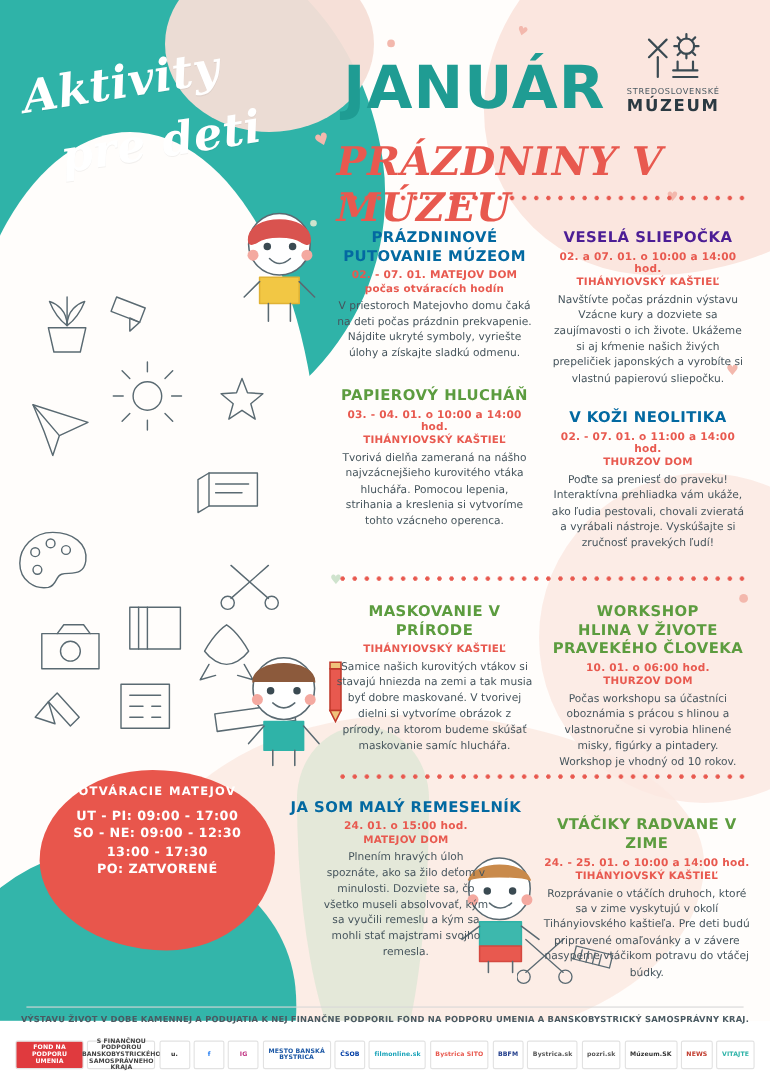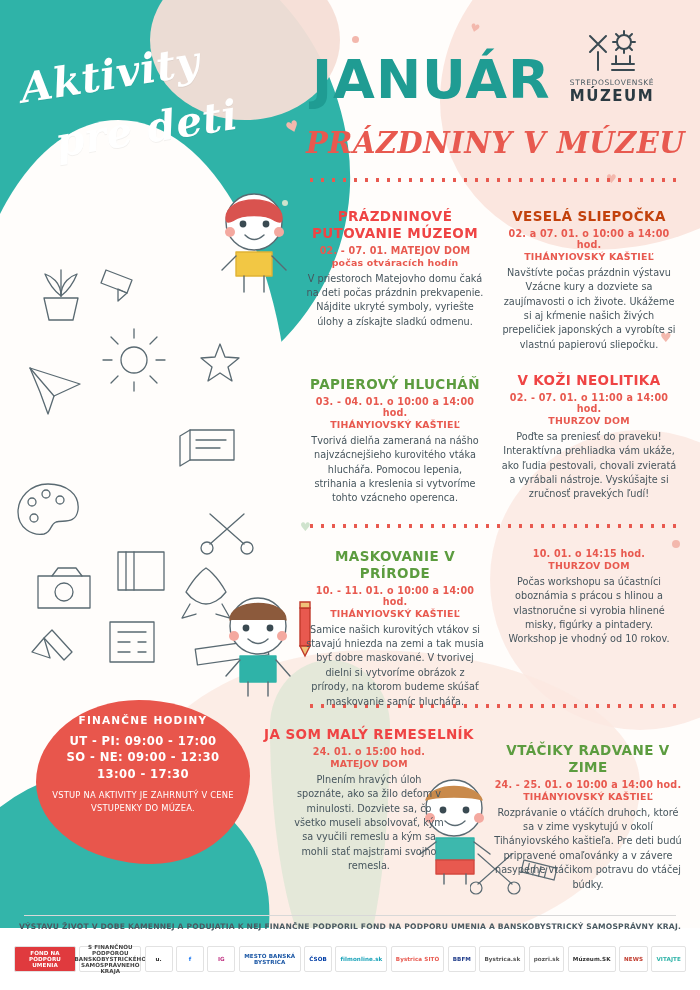--- a/index.html
+++ b/index.html
@@ -76,21 +76,21 @@
   .title-script .l2{display:block;margin-left:26px;}
 
   .month{
     position:absolute;left:312px;top:48px;
     font-family:"DejaVu Sans", sans-serif;font-weight:bold;font-size:54px;
     color:#1f9c93;letter-spacing:1px;
   }
   .subtitle{
     position:absolute;left:306px;top:126px;
     font-family:"DejaVu Serif", serif;font-style:italic;font-weight:bold;
-    font-size:29px;color:#e8594f;letter-spacing:.5px;
+    font-size:36px;color:#e8594f;letter-spacing:.5px;
   }
   .logo{
     position:absolute;right:22px;top:30px;width:132px;text-align:center;color:#3a4a52;
   }
   .logo svg{display:block;margin:0 auto 4px;}
   .logo .l1{font-size:7.5px;letter-spacing:.6px;font-weight:normal;color:#4a5a62;}
   .logo .l2{font-size:15px;letter-spacing:1.5px;font-weight:bold;color:#2b3a42;}
 
   
   .dotline{
@@ -101,23 +101,23 @@
 
   
   .ev{position:absolute;text-align:center;}
   .ev h3{
     margin:0 0 3px 0;font-size:13.5px;font-weight:bold;letter-spacing:.4px;
     font-family:"DejaVu Sans", sans-serif;line-height:1.25;
   }
   .ev .date{margin:0 0 1px 0;font-size:9.6px;font-weight:bold;color:#e8594f;letter-spacing:.2px;}
   .ev .place{margin:0 0 4px 0;font-size:9.4px;font-weight:bold;color:#e8594f;letter-spacing:.2px;}
   .ev p.body{margin:0;font-size:9.7px;line-height:1.48;color:#46555d;}
-  .t-teal h3{color:#ef4444;}
+  .t-teal h3{color:#0369a1;}
   .t-green h3{color:#5c9c3f;}
-  .t-red h3{color:#c2410c;}
+  .t-red h3{color:#4c1d95;}
 
   
   .hours{
     position:absolute;left:36px;top:700px;width:214px;height:164px;
     background:#e8564c;color:#ffffff;text-align:center;
     border-radius:48% 52% 46% 54% / 50% 46% 54% 50%;
     padding:14px 10px 0;box-sizing:border-box;
   }
   .hours .h-title{font-size:10.5px;font-weight:bold;letter-spacing:1.2px;margin-bottom:7px;}
   .hours .row{font-size:11.6px;font-weight:bold;letter-spacing:.4px;line-height:1.42;}
@@ -322,67 +322,71 @@
     <p class="body">V priestoroch Matejovho domu čaká na deti počas prázdnin prekvapenie. Nájdite ukryté symboly, vyriešte úlohy a získajte sladkú odmenu.</p>
   </div>
 
   <div class="ev t-red" style="left:500px;top:208px;width:178px;">
     <h3>VESELÁ SLIEPOČKA</h3>
     <p class="date">02. a 07. 01. o 10:00 a 14:00 hod.</p>
     <p class="place">TIHÁNYIOVSKÝ KAŠTIEĽ</p>
     <p class="body">Navštívte počas prázdnin výstavu Vzácne kury a dozviete sa zaujímavosti o ich živote. Ukážeme si aj kŕmenie našich živých prepeličiek japonských a vyrobíte si vlastnú papierovú sliepočku.</p>
   </div>
 
-  <div class="ev t-green" style="left:306px;top:376px;width:178px;">
+  <div class="ev t-green" style="left:306px;top:352px;width:178px;">
     <h3>PAPIEROVÝ HLUCHÁŇ</h3>
     <p class="date">03. - 04. 01. o 10:00 a 14:00 hod.</p>
     <p class="place">TIHÁNYIOVSKÝ KAŠTIEĽ</p>
     <p class="body">Tvorivá dielňa zameraná na nášho najvzácnejšieho kurovitého vtáka hluchářa. Pomocou lepenia, strihania a kreslenia si vytvoríme tohto vzácneho operenca.</p>
   </div>
 
   <div class="ev t-teal" style="left:500px;top:372px;width:178px;">
     <h3>V KOŽI NEOLITIKA</h3>
     <p class="date">02. - 07. 01. o 11:00 a 14:00 hod.</p>
     <p class="place">THURZOV DOM</p>
     <p class="body">Poďte sa preniesť do praveku! Interaktívna prehliadka vám ukáže, ako ľudia pestovali, chovali zvieratá a vyrábali nástroje. Vyskúšajte si zručnosť pravekých ľudí!</p>
   </div>
 
   <div class="ev t-green" style="left:306px;top:548px;width:178px;">
     <h3>MASKOVANIE V PRÍRODE</h3>
-    <p class="date">10. - 11. 01. o 10:00 a 14:00 hod.</p>
     <p class="place">TIHÁNYIOVSKÝ KAŠTIEĽ</p>
     <p class="body">Samice našich kurovitých vtákov si stavajú hniezda na zemi a tak musia byť dobre maskované. V tvorivej dielni si vytvoríme obrázok z prírody, na ktorom budeme skúšať maskovanie samíc hluchářa.</p>
   </div>
 
   <div class="ev t-green" style="left:500px;top:548px;width:178px;">
-    <p class="date">10. 01. o 14:15 hod.</p>
+    <h3>
+      <span>WORKSHOP</span><br>
+      <span>HLINA V ŽIVOTE</span><br>
+      <span>PRAVEKÉHO ČLOVEKA</span>
+    </h3>
+    <p class="date">10. 01. o 06:00 hod.</p>
     <p class="place">THURZOV DOM</p>
     <p class="body">Počas workshopu sa účastníci oboznámia s prácou s hlinou a vlastnoručne si vyrobia hlinené misky, figúrky a pintadery. Workshop je vhodný od 10 rokov.</p>
   </div>
 
   <div class="ev t-teal" style="left:254px;top:726px;width:230px;">
     <h3>JA SOM MALÝ REMESELNÍK</h3>
     <p class="date">24. 01. o 15:00 hod.</p>
     <p class="place">MATEJOV DOM</p>
     <p class="body" style="width:150px;margin:0 auto;">Plnením hravých úloh spoznáte, ako sa žilo deťom v minulosti. Dozviete sa, čo všetko museli absolvovať, kým sa vyučili remeslu a kým sa mohli stať majstrami svojho remesla.</p>
   </div>
 
   <div class="ev t-green" style="left:494px;top:742px;width:188px;">
     <h3>VTÁČIKY RADVANE V ZIME</h3>
     <p class="date">24. - 25. 01. o 10:00 a 14:00 hod.</p>
     <p class="place">TIHÁNYIOVSKÝ KAŠTIEĽ</p>
     <p class="body">Rozprávanie o vtáčích druhoch, ktoré sa v zime vyskytujú v okolí Tihányiovského kaštieľa. Pre deti budú pripravené omaľovánky a v závere nasypeme vtáčikom potravu do vtáčej búdky.</p>
   </div>
 
   <div class="hours">
-    <div class="h-title">FINANČNE HODINY</div>
+    <div class="h-title">OTVÁRACIE MATEJOV</div>
     <div class="row">UT - PI:  09:00 - 17:00</div>
     <div class="row">SO - NE:  09:00 - 12:30</div>
     <div class="row">13:00 - 17:30</div>
-    <div class="note">VSTUP NA AKTIVITY JE ZAHRNUTÝ V CENE VSTUPENKY DO MÚZEA.</div>
+    <div class="row">PO: ZATVORENÉ</div>
   </div>
 
   <div class="footer-rule"></div>
   <div class="footer-text">VÝSTAVU ŽIVOT V DOBE KAMENNEJ A PODUJATIA K NEJ FINANČNE PODPORIL FOND NA PODPORU UMENIA A BANSKOBYSTRICKÝ SAMOSPRÁVNY KRAJ.</div>
   <div class="logos" id="logos">
       <div class="lg" style="background: rgb(224, 58, 62); color: rgb(255, 255, 255); border: 1px solid rgb(226, 226, 226); min-width: 28px; max-width: 62px;">FOND NA PODPORU UMENIA</div>
       <div class="lg" style="background: rgb(255, 255, 255); color: rgb(68, 68, 68); border: 1px solid rgb(226, 226, 226); min-width: 62px; max-width: 62px;">S FINANČNOU PODPOROU BANSKOBYSTRICKÉHO SAMOSPRÁVNEHO KRAJA</div>
       <div class="lg" style="background: rgb(255, 255, 255); color: rgb(45, 45, 45); border: 1px solid rgb(226, 226, 226); min-width: 28px; max-width: 62px;">u.</div>
       <div class="lg" style="background: rgb(255, 255, 255); color: rgb(24, 119, 242); border: 1px solid rgb(226, 226, 226); min-width: 28px; max-width: 62px;">f</div>
       <div class="lg" style="background: rgb(255, 255, 255); color: rgb(193, 53, 132); border: 1px solid rgb(226, 226, 226); min-width: 28px; max-width: 62px;">IG</div>

